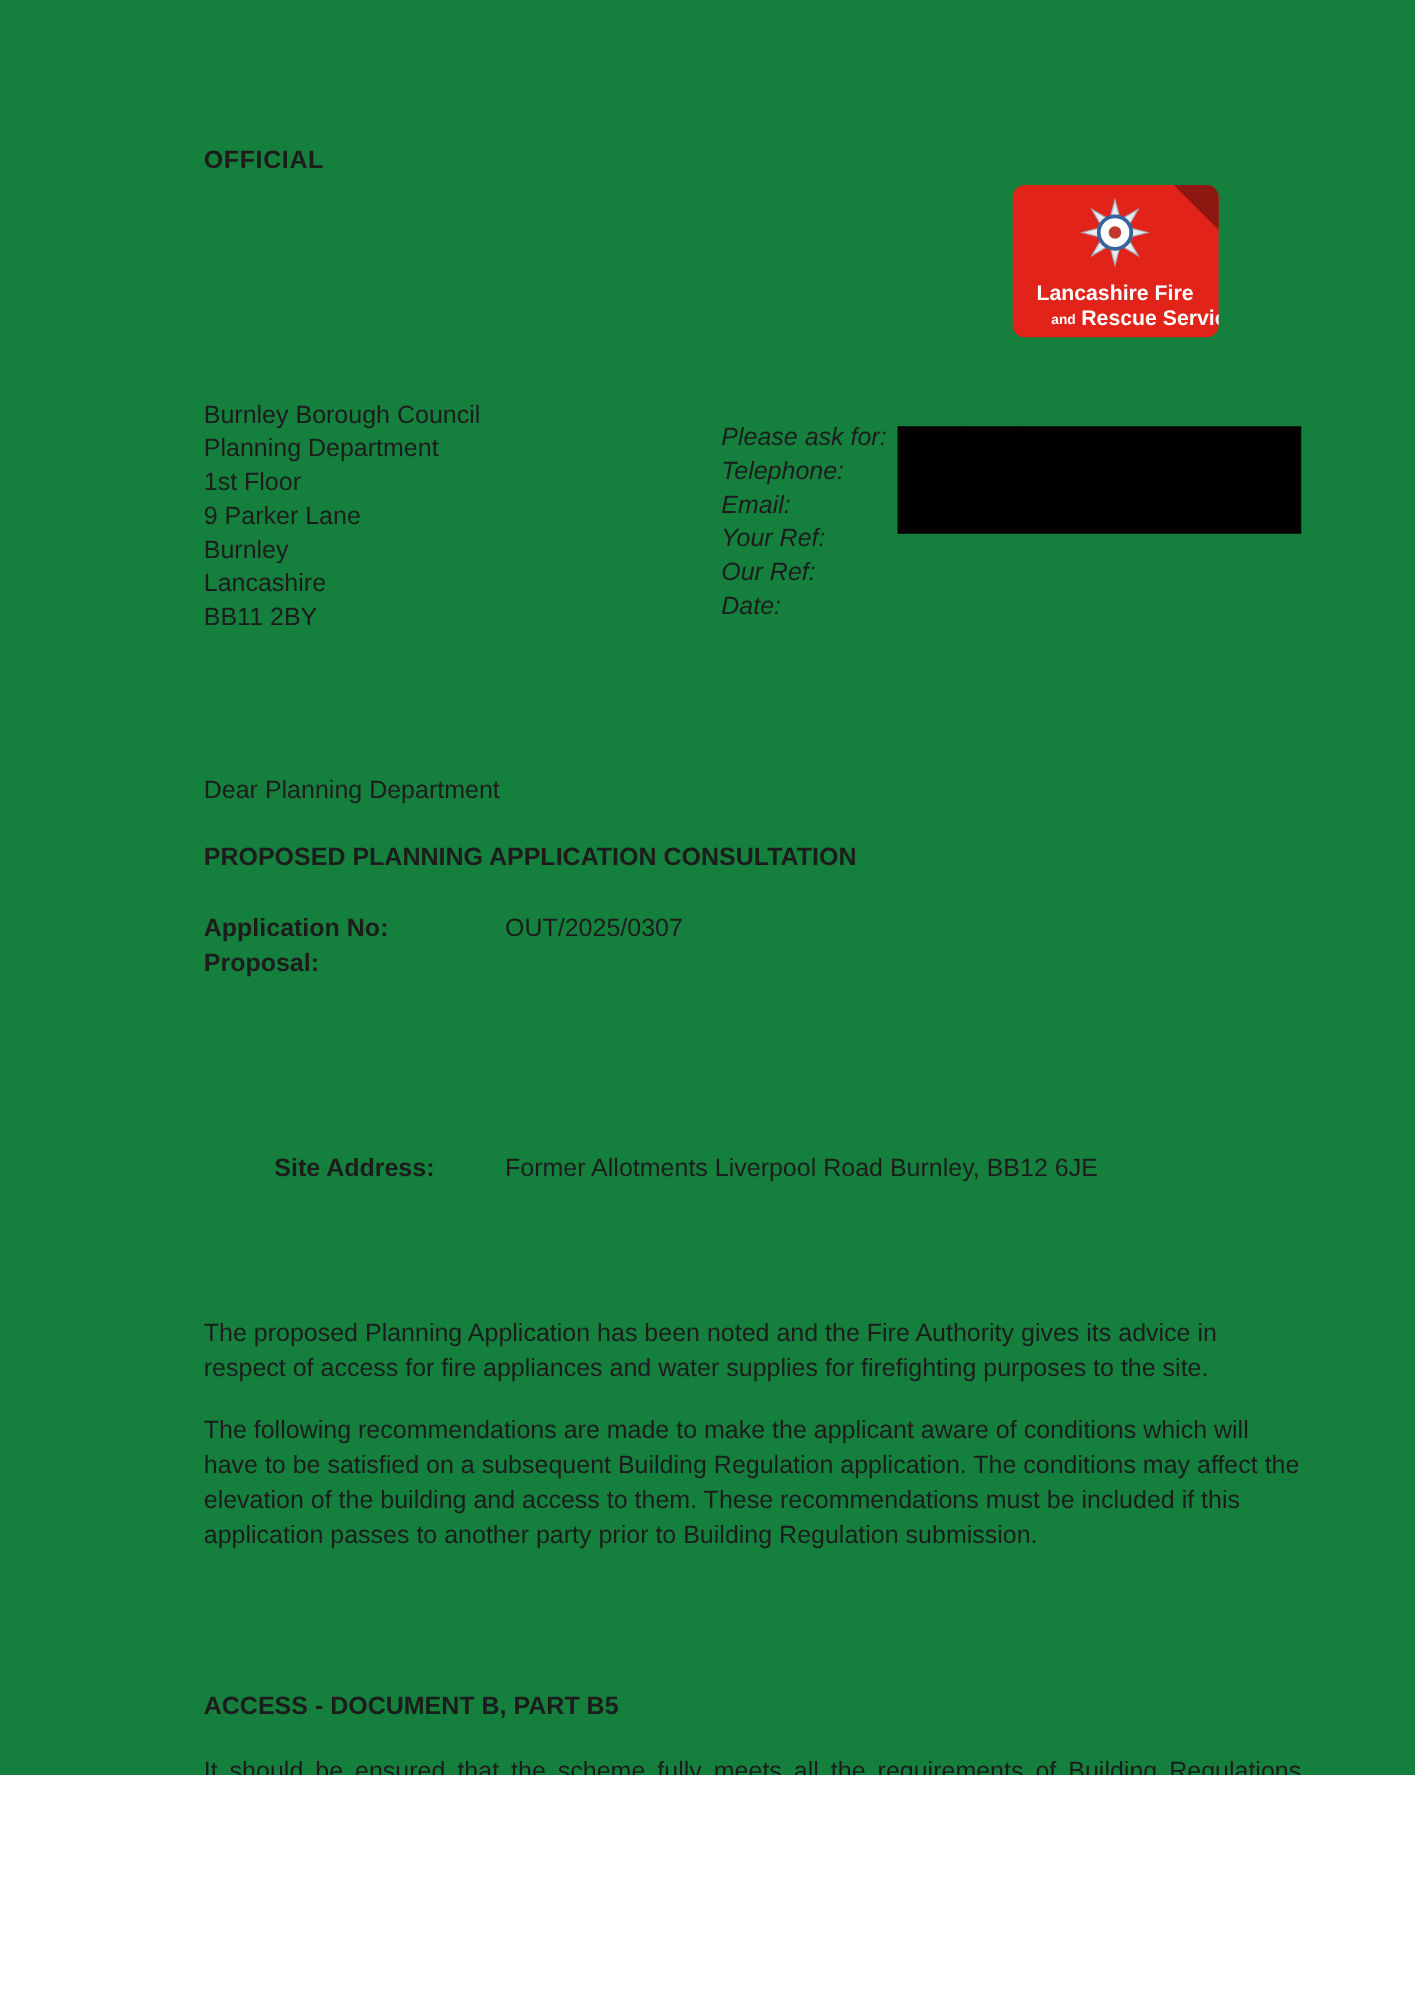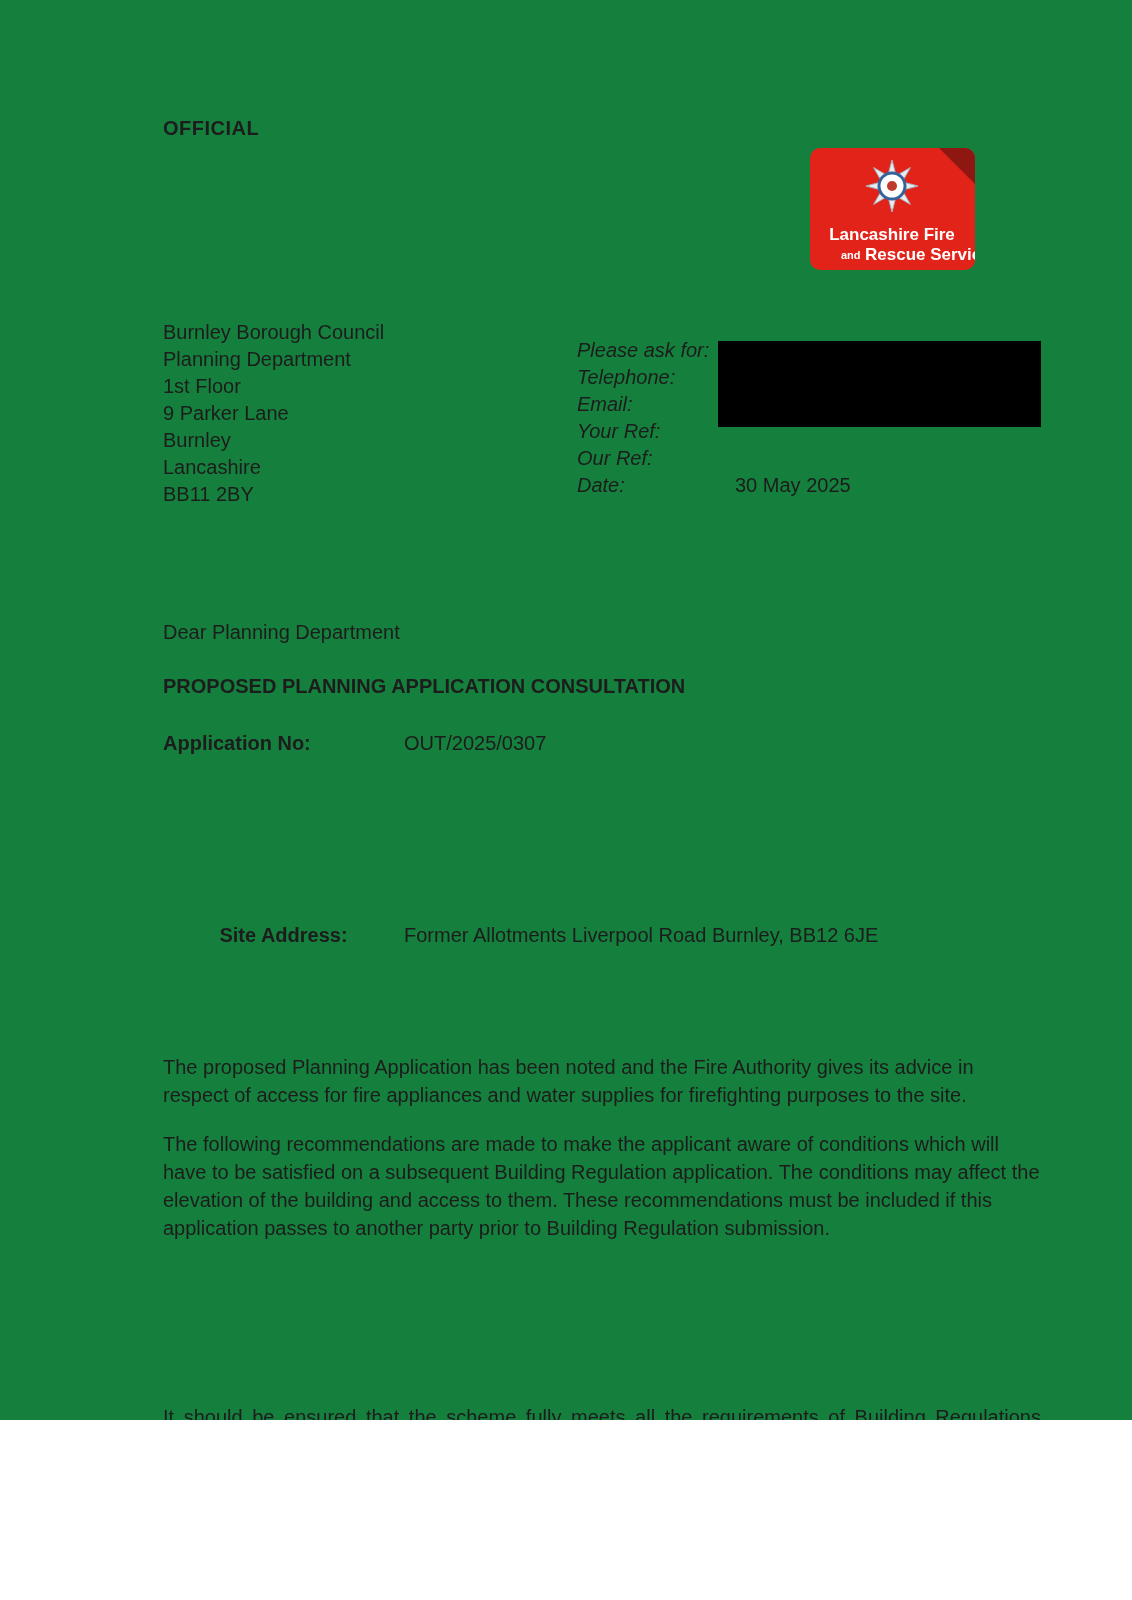--- a/index.html
+++ b/index.html
@@ -129,41 +129,42 @@
     <div class="mvalue">Paula Beltran</div>
     <div class="mlabel">Telephone:</div>
     <div class="mvalue"></div>
     <div class="mlabel">Email:</div>
     <div class="mvalue"></div>
     <div class="mlabel">Your Ref:</div>
     <div class="mvalue"></div>
     <div class="mlabel">Our Ref:</div>
     <div class="mvalue"></div>
     <div class="mlabel">Date:</div>
-    <div class="mvalue">30 May 2025</div>
   </div>
 
   <div class="abs redaction"></div>
 
   <div class="abs salutation">Dear Planning Department</div>
 
   <div class="abs subject">PROPOSED PLANNING APPLICATION CONSULTATION</div>
 
   <div class="abs app-block">
     <div class="lbl">Application No:</div>
     <div>OUT/2025/0307</div>
+    <div class="lbl">Proposal:</div>
   </div>
 
   <div class="abs site-block">
     <div class="lbl">Site Address:</div>
     <div>Former Allotments Liverpool Road Burnley, BB12 6JE</div>
   </div>
 
   <div class="abs para para2">The following recommendations are made to make the applicant aware of conditions which will have to be satisfied on a subsequent Building Regulation application.  The conditions may affect the elevation of the building and access to them. These recommendations must be included if this application passes to another party prior to Building Regulation submission.</div>
 
   <div class="abs para para1">The proposed Planning Application has been noted and the Fire Authority gives its advice in respect of access for fire appliances and water supplies for firefighting purposes to the site.</div>
 
+  <div class="abs section-heading">ACCESS - DOCUMENT B, PART B5</div>
 
   <div class="abs para para3">It should be ensured that the scheme fully meets all the requirements of Building Regulations Approved Document B, Part B5 ‘Access and facilities for the Fire Service’.</div>
 
   <div class="abs page-edge"></div>
 
 </div>
 
 </body></html>

